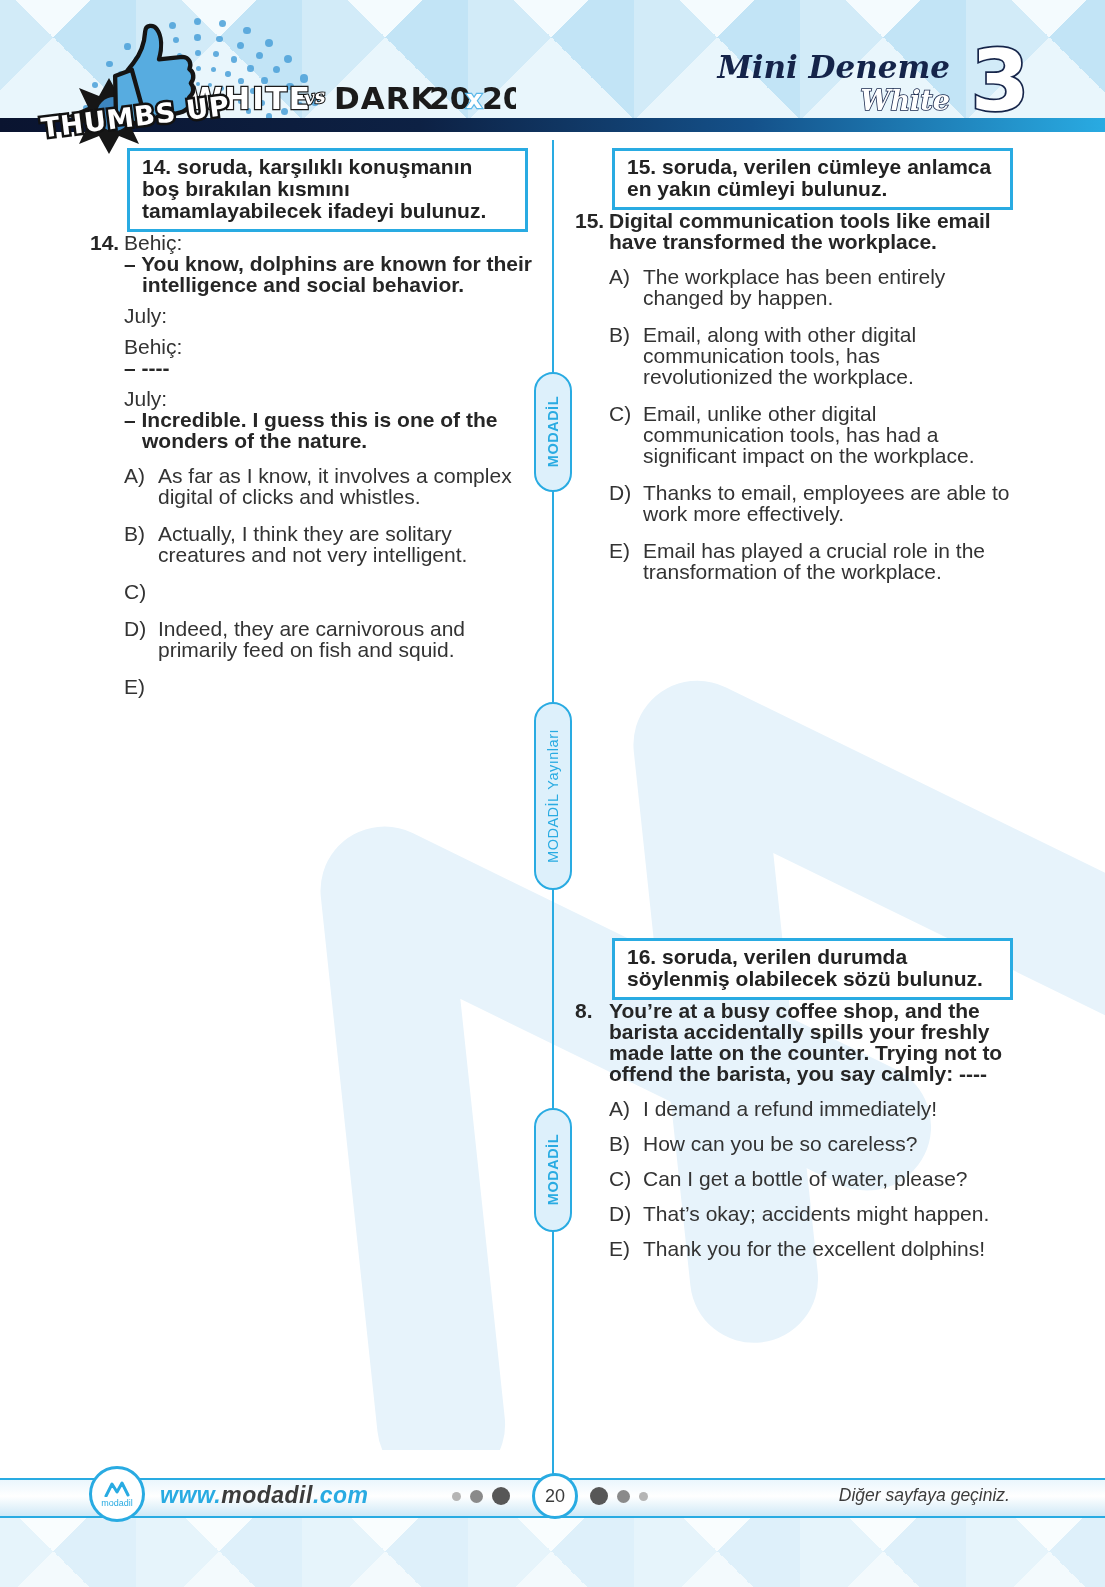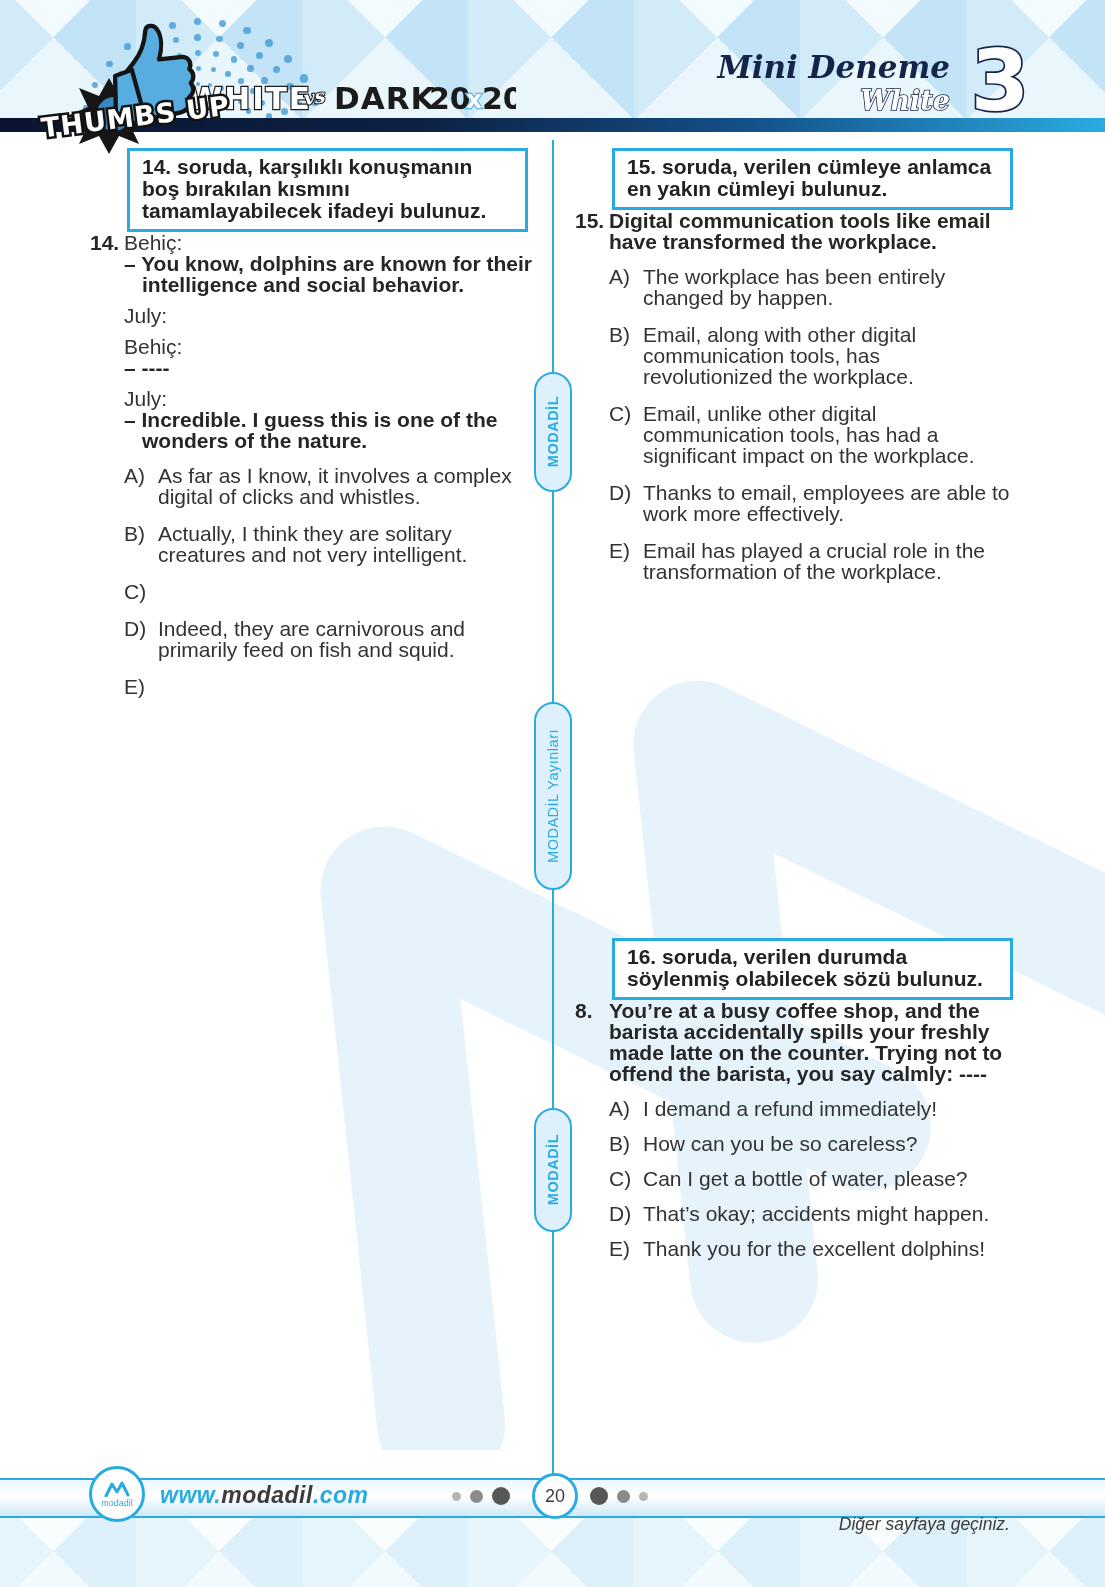--- a/index.html
+++ b/index.html
@@ -81,21 +81,21 @@
   #dots-left{top:1487px;left:452px;height:18px;}
   #dots-right{top:1487px;left:590px;height:18px;}
   .dotrow b{border-radius:50%;display:block;}
   .d-s{width:9px;height:9px;background:#b5b5b5;}
   .d-m{width:13px;height:13px;background:#8a8a8a;}
   .d-l{width:18px;height:18px;background:#575757;}
   #page-circle{position:absolute;top:1473px;left:532px;width:46px;height:46px;border:3px solid #29abe2;
     border-radius:50%;background:#fff;z-index:4;display:flex;align-items:center;justify-content:center;
     box-sizing:border-box;font-size:18px;color:#3c3c3c;}
   #next-note{position:absolute;top:1485px;left:0;width:1010px;text-align:right;z-index:3;
-    font-style:italic;font-size:17.5px;color:#3c3c3c;margin-top:29px;}
+    font-style:italic;font-size:17.5px;color:#3c3c3c;}
 </style>
 </head>
 <body>
 
 <div id="page">
 
   <div id="header-bg" class="diamond-bg">
     <div id="dots">
         <i style="left: 245.5px; top: 108.3px; width: 5.4px; height: 5.4px;"></i>
         <i style="left: 238.3px; top: 99.1px; width: 5.2px; height: 5.2px;"></i>

